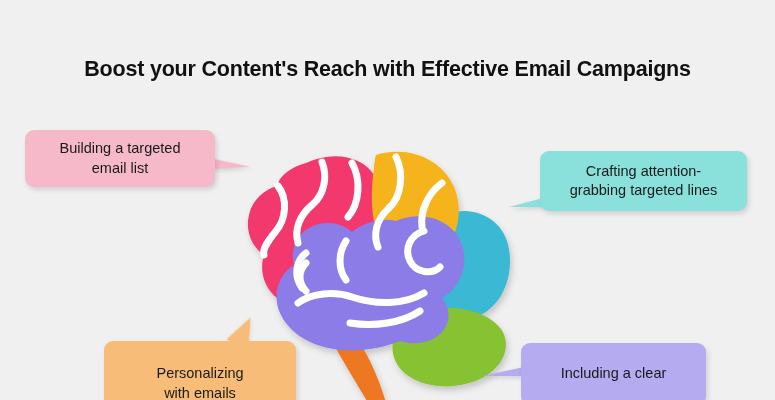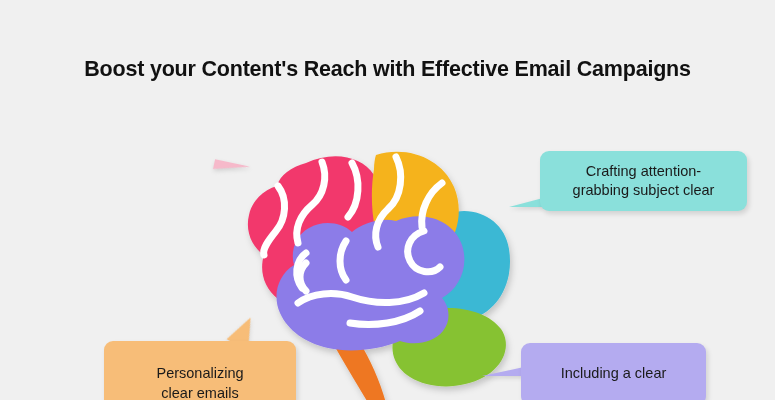--- a/index.html
+++ b/index.html
@@ -231,34 +231,40 @@
           <path d="M70 160 C84 150 106 148 124 154 C148 162 176 162 196 150"></path>
           <path d="M78 148 C70 140 70 128 78 120"></path>
           <path d="M122 180 C146 184 174 180 192 168"></path>
         </g>
 
       </g>
     </svg>
   </div>
 
   <div class="tail" id="tail-targeted-list"></div>
+  <div class="callout" id="callout-targeted-list">
+    <span class="txt">
+      <span>Building a targeted</span><br>
+      <span>email list</span>
+    </span>
+  </div>
 
   <div class="tail" id="tail-subject-lines"></div>
   <div class="callout" id="callout-subject-lines">
     <span class="txt">
       <span>Crafting attention-</span><br>
-      <span>grabbing subject clear</span>
+      <span>grabbing targeted lines</span>
     </span>
   </div>
 
   <div class="tail" id="tail-personalizing"></div>
   <div class="callout" id="callout-personalizing">
     <span class="txt">
       <span>Personalizing</span><br>
-      <span>clear emails</span>
+      <span>with emails</span>
     </span>
   </div>
 
   <div class="tail" id="tail-cta"></div>
   <div class="callout" id="callout-cta">
     <span class="txt">
       <span>Including a clear</span><br>
     </span>
   </div>
 

